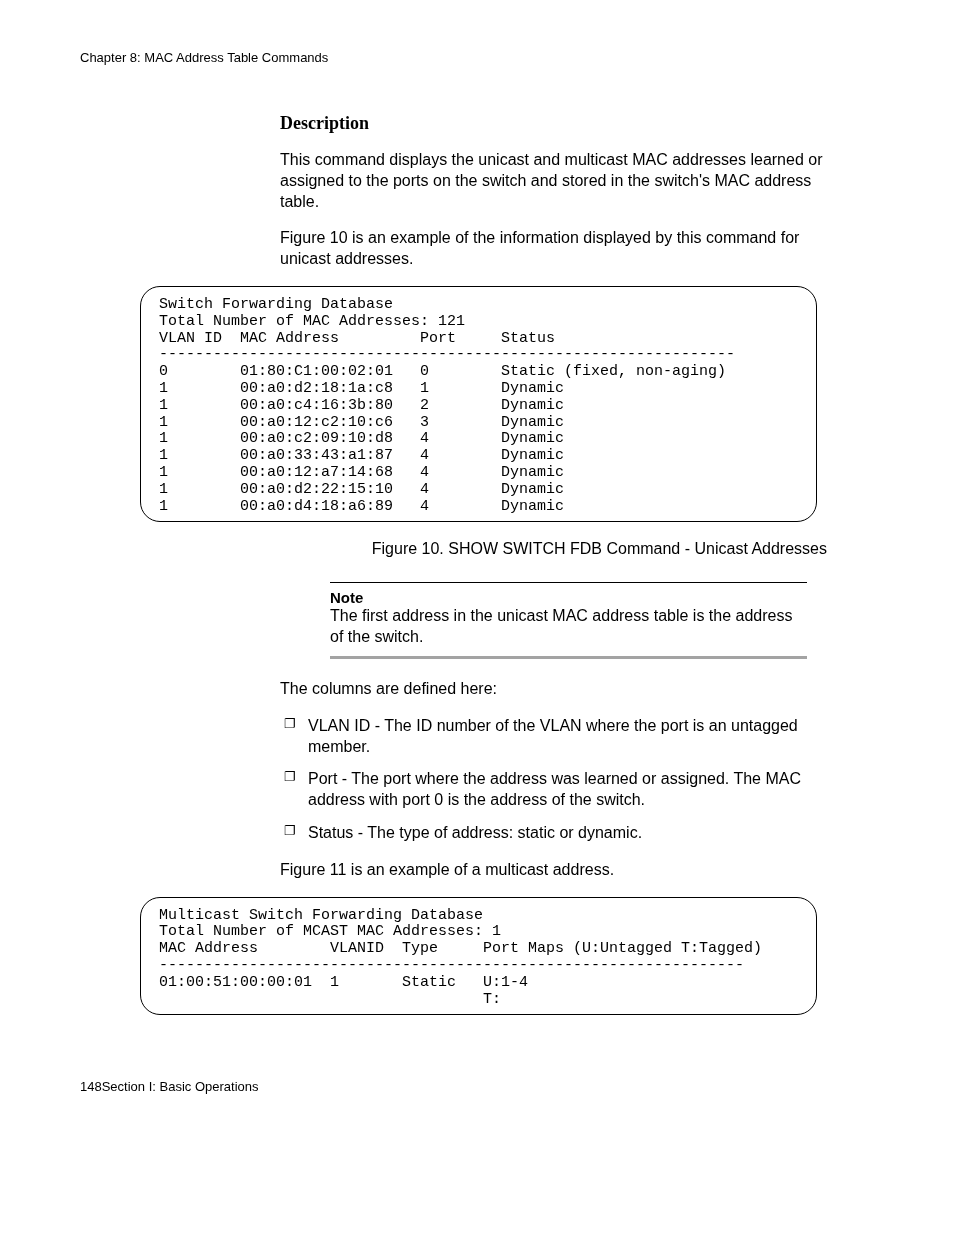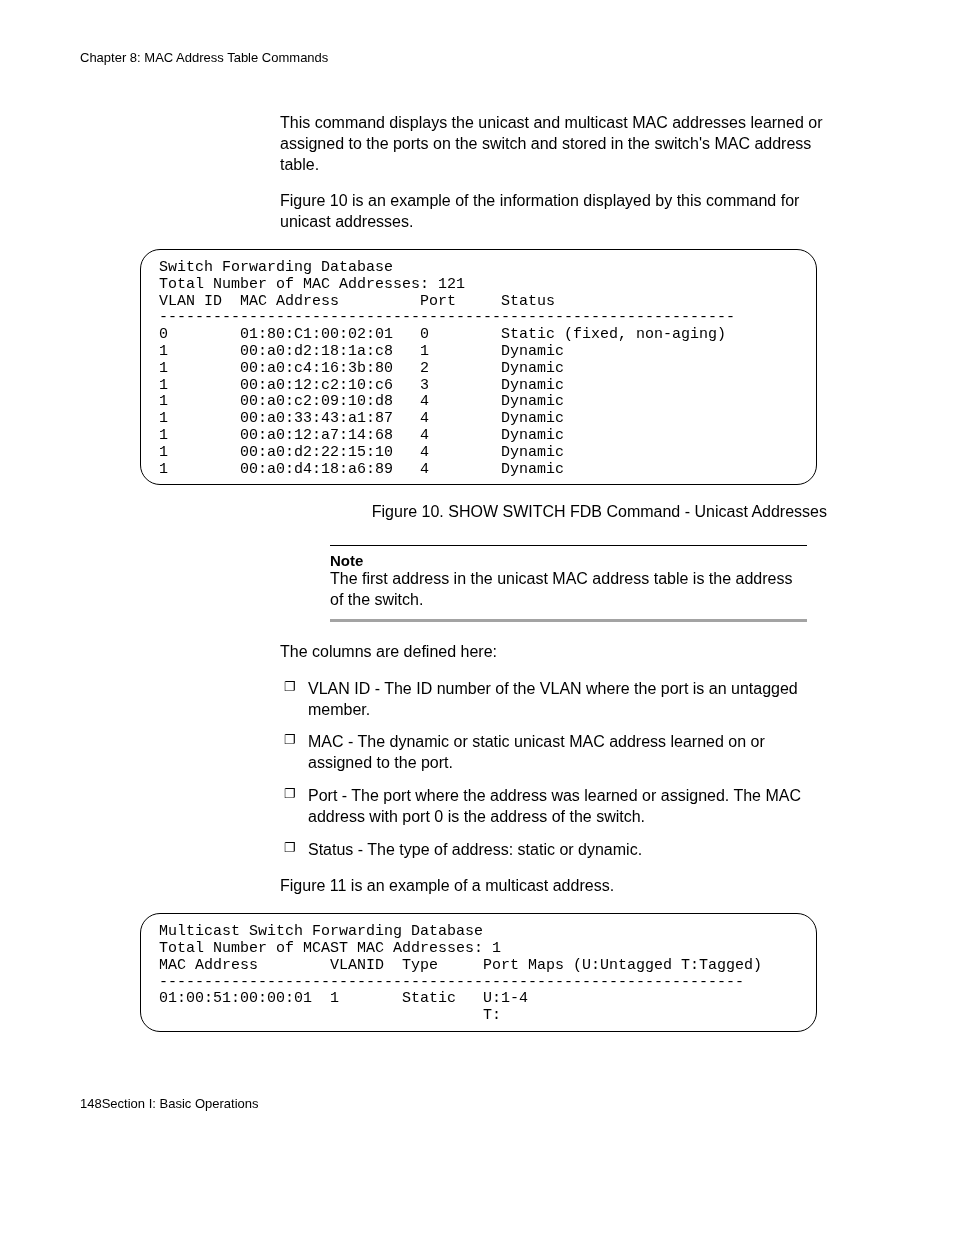--- a/index.html
+++ b/index.html
@@ -97,20 +97,21 @@
   }
 </style>
 </head>
 <body>
 
 <div class="page">
 
   <div class="chapter-header">Chapter 8: MAC Address Table Commands</div>
 
   <div class="content-indent">
+    <div class="section-heading">Description</div>
     <div class="body-text">This command displays the unicast and multicast MAC addresses learned or assigned to the ports on the switch and stored in the switch's MAC address table.</div>
     <div class="body-text">Figure 10 is an example of the information displayed by this command for unicast addresses.</div>
   </div>
 
   <div class="full-width-block">
     <div class="figure-frame"><span>Switch Forwarding Database</span>
 <span>Total Number of MAC Addresses: 121</span>
 <span>VLAN ID  MAC Address         Port     Status</span>
 <span>----------------------------------------------------------------</span>
 <span>0        01:80:C1:00:02:01   0        Static (fixed, non-aging)</span>
@@ -132,21 +133,20 @@
     <div class="note-box">
       <div class="note-label">Note</div>
       <div class="note-body">The first address in the unicast MAC address table is the address of the switch.</div>
     </div>
   </div>
 
   <div class="content-indent">
     <div class="body-text">The columns are defined here:</div>
     <ul class="def-list">
       <li>VLAN ID - The ID number of the VLAN where the port is an untagged member.</li>
-      <li>MAC - The dynamic or static unicast MAC address learned on or assigned to the port.</li>
       <li>Port - The port where the address was learned or assigned. The MAC address with port 0 is the address of the switch.</li>
       <li>Status - The type of address: static or dynamic.</li>
     </ul>
     <div class="body-text">Figure 11 is an example of a multicast address.</div>
   </div>
 
   <div class="full-width-block">
     <div class="figure-frame"><span>Multicast Switch Forwarding Database</span>
 <span>Total Number of MCAST MAC Addresses: 1</span>
 <span>MAC Address        VLANID  Type     Port Maps (U:Untagged T:Tagged)</span>

